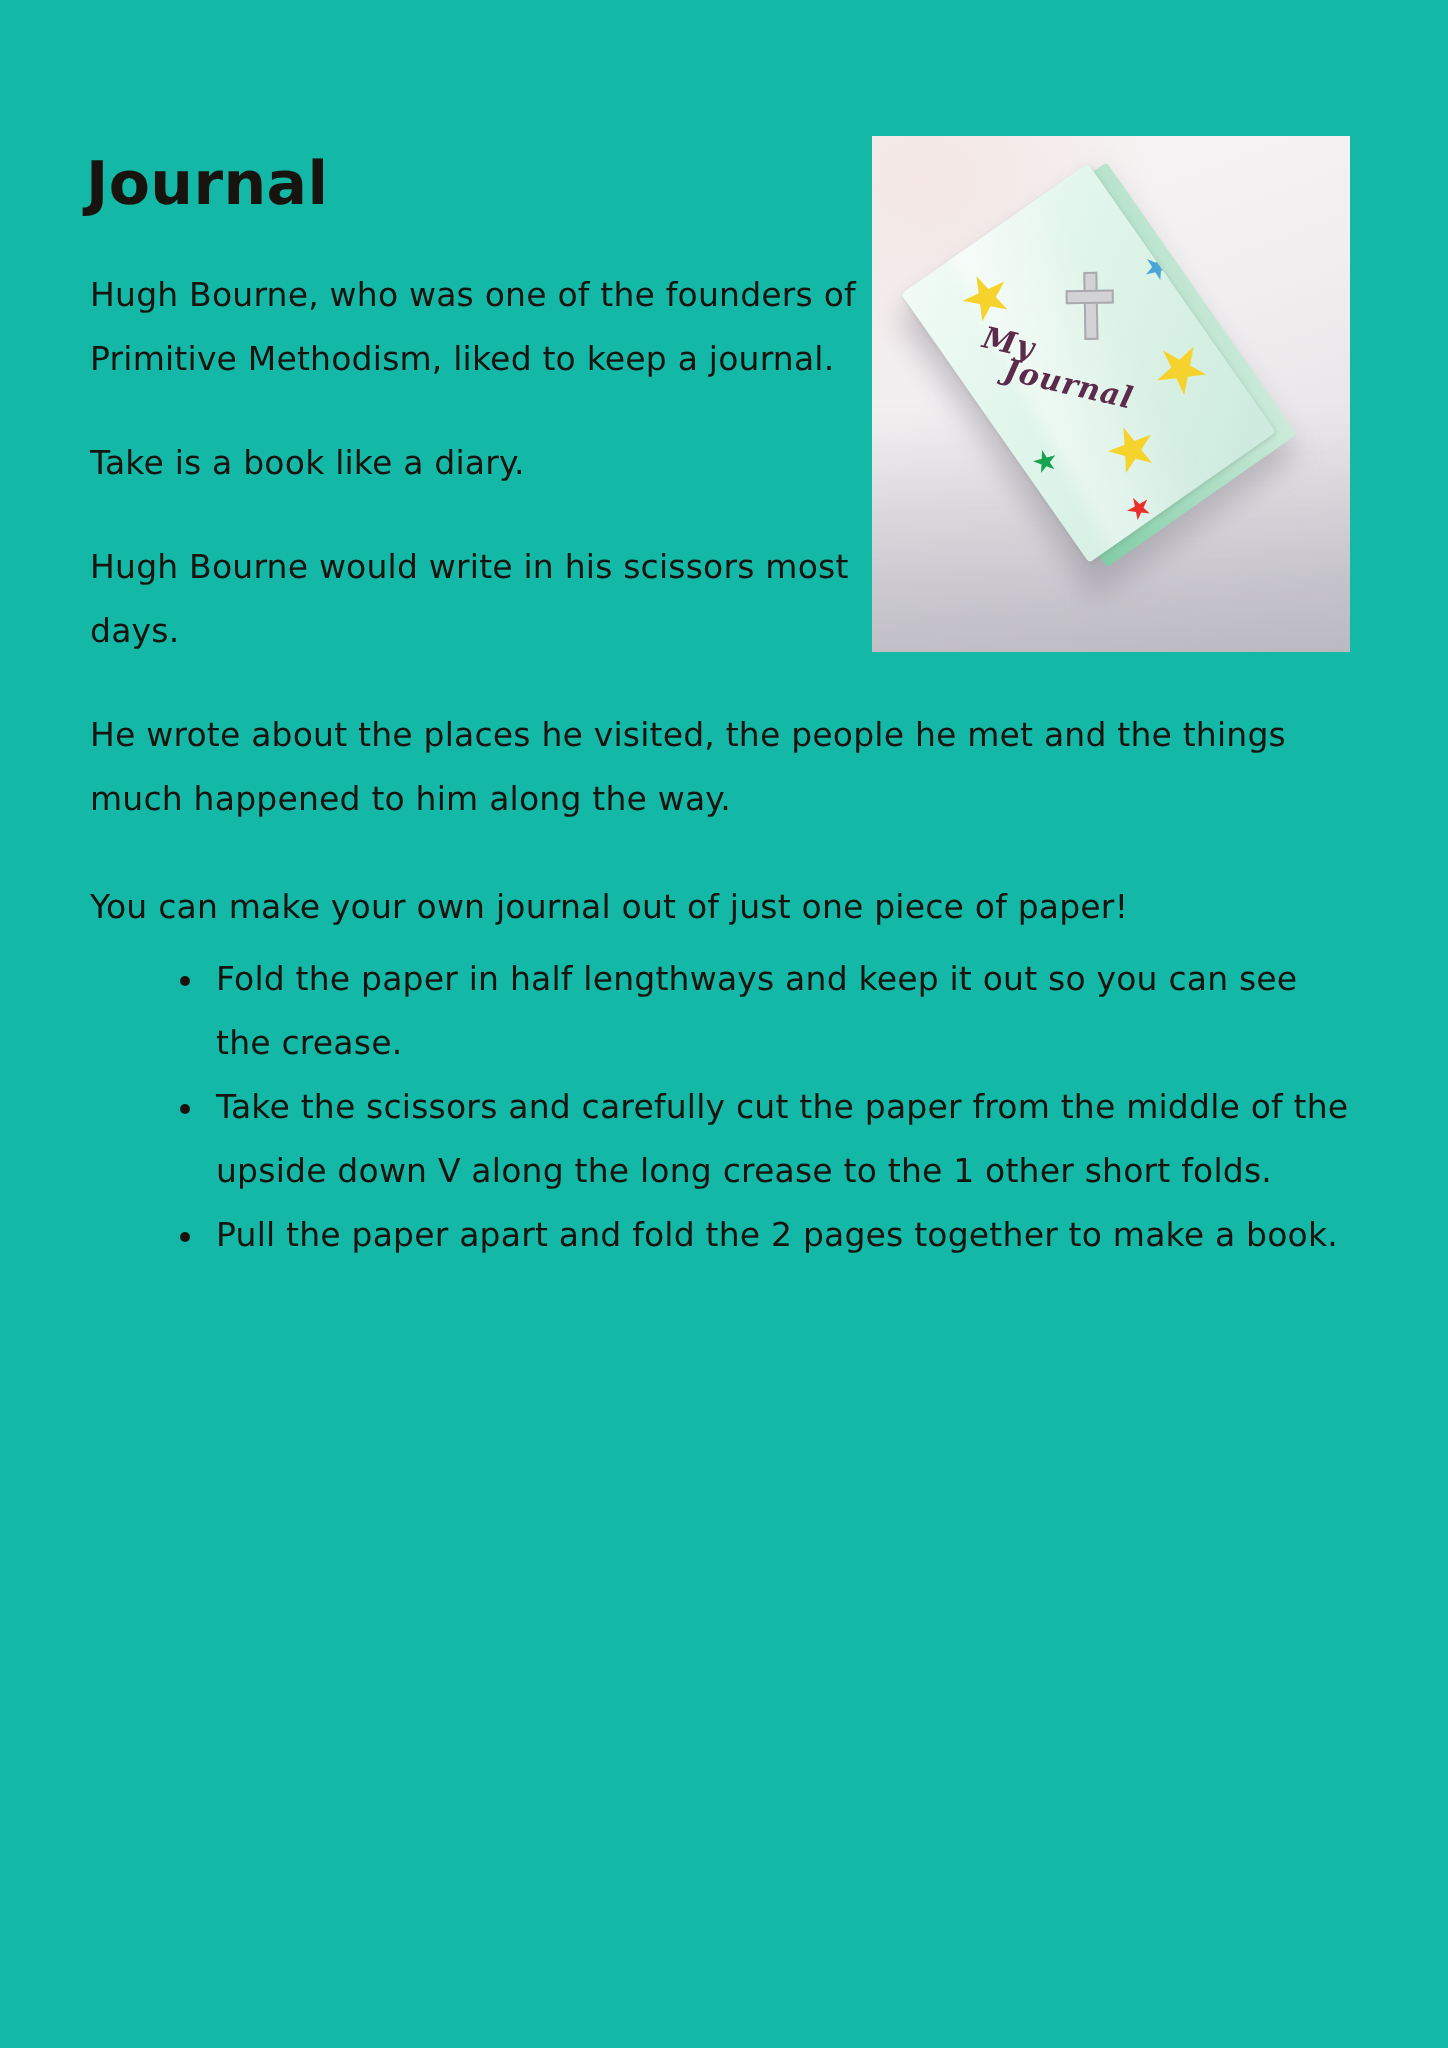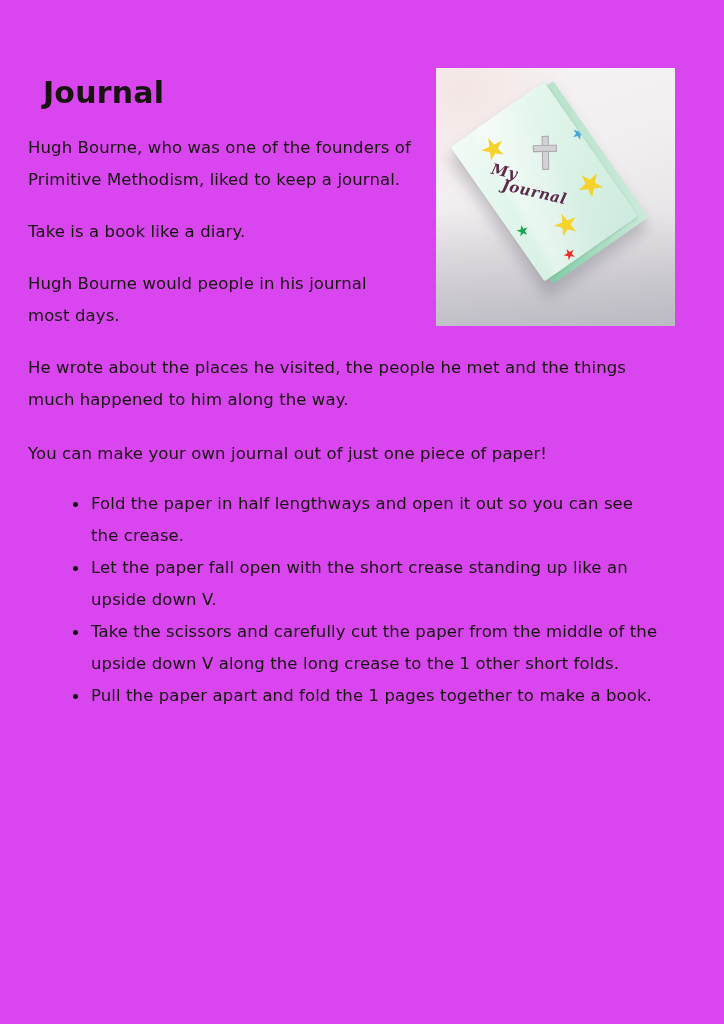--- a/index.html
+++ b/index.html
@@ -11,59 +11,59 @@
     width: 724px;
     height: 1024px;
     background: #fdf1cf;
     font-family: "DejaVu Sans", sans-serif;
     overflow: hidden;
   }
   .page {
     position: relative;
     width: 724px;
     height: 1024px;
-    background: #d946ef;
+    background: #14b8a6;
   }
 
   
   .page-title {
     position: absolute;
     left: 43px;
     top: 76px;
     font-size: 30px;
     font-weight: bold;
     color: #17140f;
     letter-spacing: 0.2px;
     line-height: 1.1;
     margin: 0;
   }
 
   
   .content {
     position: absolute;
-    left: 28px;
+    left: 45px;
     top: 132px;
     width: 634px;
   }
   .para {
     margin: 0 0 22px 0;
     font-size: 16.5px;
     line-height: 32px;
     color: #17140f;
     letter-spacing: 0.1px;
   }
   
   .para.narrow {
     width: 385px;
   }
   .para.tight {
     margin-bottom: 20px;
   }
   .para.lead {
-    margin-bottom: 18px;
+    margin-bottom: 4px;
   }
 
   
   .steps {
     margin: 0;
     padding: 0 0 0 45px;
     list-style: none;
   }
   .steps li {
     position: relative;
@@ -262,25 +262,24 @@
           <span class="handwriting hw-my">My</span>
           <span class="handwriting hw-journal">Journal</span>
         </div>
       </div>
     </div>
   </div>
 
   <div class="content">
     <p class="para narrow tight">Hugh Bourne, who was one of the founders of Primitive Methodism, liked to keep a journal.</p>
     <p class="para narrow tight">Take is a book like a diary.</p>
-    <p class="para narrow tight">Hugh Bourne would people in his journal most days.</p>
+    <p class="para narrow tight">Hugh Bourne would write in his scissors most days.</p>
     <p class="para">He wrote about the places he visited, the people he met and the things much happened to him along the way.</p>
     <p class="para lead">You can make your own journal out of just one piece of paper!</p>
 
     <ul class="steps">
-      <li>Fold the paper in half lengthways and open it out so you can see the crease.</li>
-      <li>Let the paper fall open with the short crease standing up like an upside down V.</li>
+      <li>Fold the paper in half lengthways and keep it out so you can see the crease.</li>
       <li>Take the scissors and carefully cut the paper from the middle of the upside down V along the long crease to the 1 other short folds.</li>
-      <li>Pull the paper apart and fold the 1 pages together to make a book.</li>
+      <li>Pull the paper apart and fold the 2 pages together to make a book.</li>
     </ul>
   </div>
 
 </div>
 
 </body></html>

